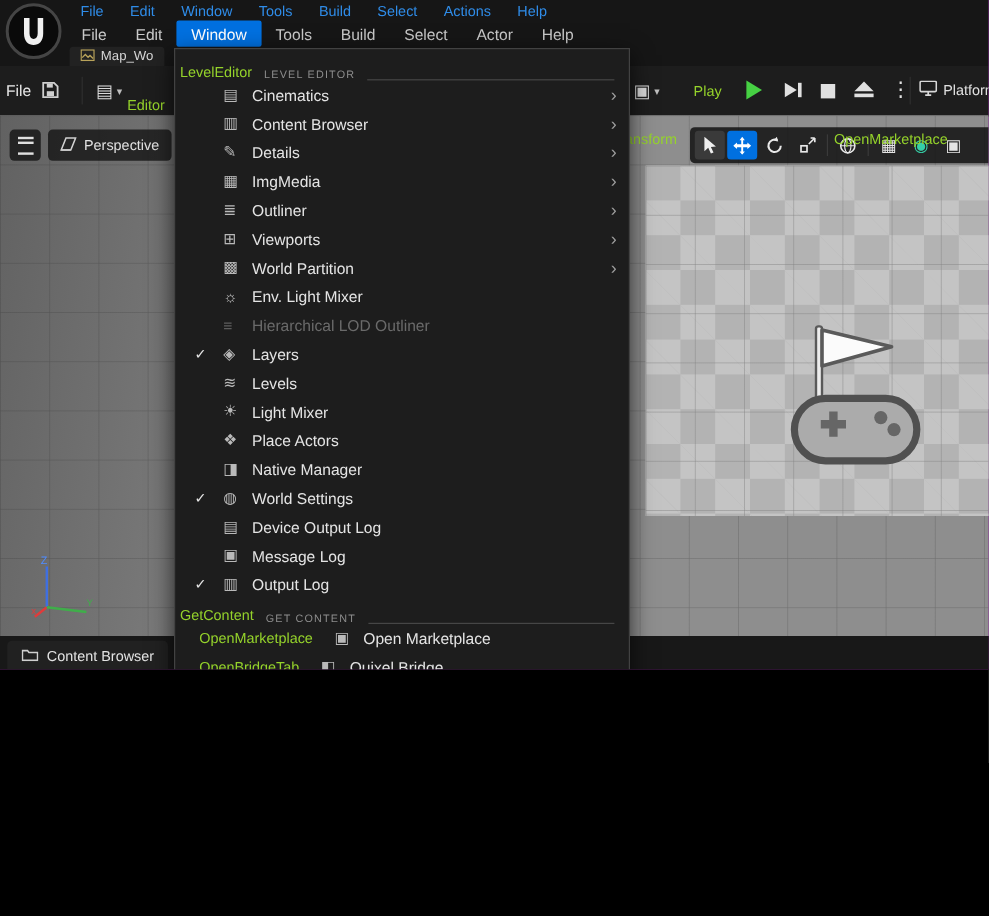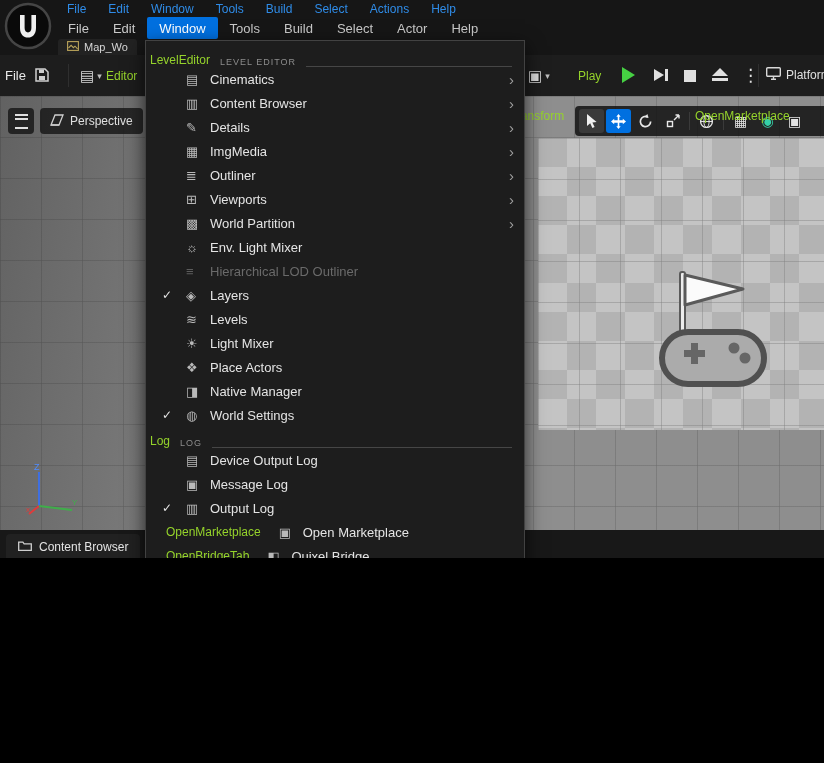--- a/index.html
+++ b/index.html
@@ -174,21 +174,21 @@
     <span class="tb-file">File</span>
     <button class="tb-btn" style="left:34px;top:12px">
       <svg width="16" height="16" viewBox="0 0 16 16">
           <path d="M2 2h9l3 3v9H2z" fill="none" stroke="#cfcfcf" stroke-width="1.5"></path>
           <rect x="5" y="9" width="6" height="4" fill="#cfcfcf"></rect>
           <rect x="5" y="2.5" width="5" height="3.5" fill="#cfcfcf"></rect>
         </svg>
     </button>
     <span class="tb-sep" style="left:68px"></span>
     <button class="tb-btn" style="left:80px;top:12px">▤<span class="caret">▾</span></button>
-    <span class="tb-hook" style="left:106px;top:14px">Editor</span>
+    <span class="tb-hook" style="left:106px;top:26px">Editor</span>
     <button class="tb-btn" style="left:528px;top:12px">▣<span class="caret">▾</span></button>
     <span class="tb-hook" style="left:578px;top:14px">Play</span>
     <button class="tb-btn" style="left:622px;top:12px">
         <span class="playtri"></span>
       </button>
     <button class="tb-btn" style="left:654px;top:14px">
         <span class="skip">
           <span class="tri"></span>
           <span class="bar"></span>
         </span>
@@ -397,39 +397,39 @@
       <div class="mrow">
         <span class="mcheck"></span>
         <span class="micon">◨</span>
         <span class="mlabel">Native Manager</span>
       </div>
       <div class="mrow">
         <span class="mcheck">✓</span>
         <span class="micon">◍</span>
         <span class="mlabel">World Settings</span>
       </div>
-      <div class="msection">
-        <span class="mhookhead">Log</span>
-        <span class="mheading">LOG</span>
-        <span class="msep"></span>
-      </div>
       <div class="mrow">
         <span class="mcheck"></span>
         <span class="micon">▤</span>
         <span class="mlabel">Device Output Log</span>
       </div>
       <div class="mrow">
         <span class="mcheck"></span>
         <span class="micon">▣</span>
         <span class="mlabel">Message Log</span>
       </div>
       <div class="mrow">
         <span class="mcheck">✓</span>
         <span class="micon">▥</span>
         <span class="mlabel">Output Log</span>
+      </div>
+      <div class="msection">
+        <span class="mhookhead">GetContent</span>
+        <span class="mheading">GET CONTENT</span>
+        <span class="msep"></span>
       </div>
       <div class="mrow hooked">
         <span class="mhook">OpenMarketplace</span>
         <span class="micon">▣</span>
         <span class="mlabel">Open Marketplace</span>
       </div>
       <div class="mrow hooked">
         <span class="mhook">OpenBridgeTab</span>
         <span class="micon">◧</span>
         <span class="mlabel">Quixel Bridge</span>

